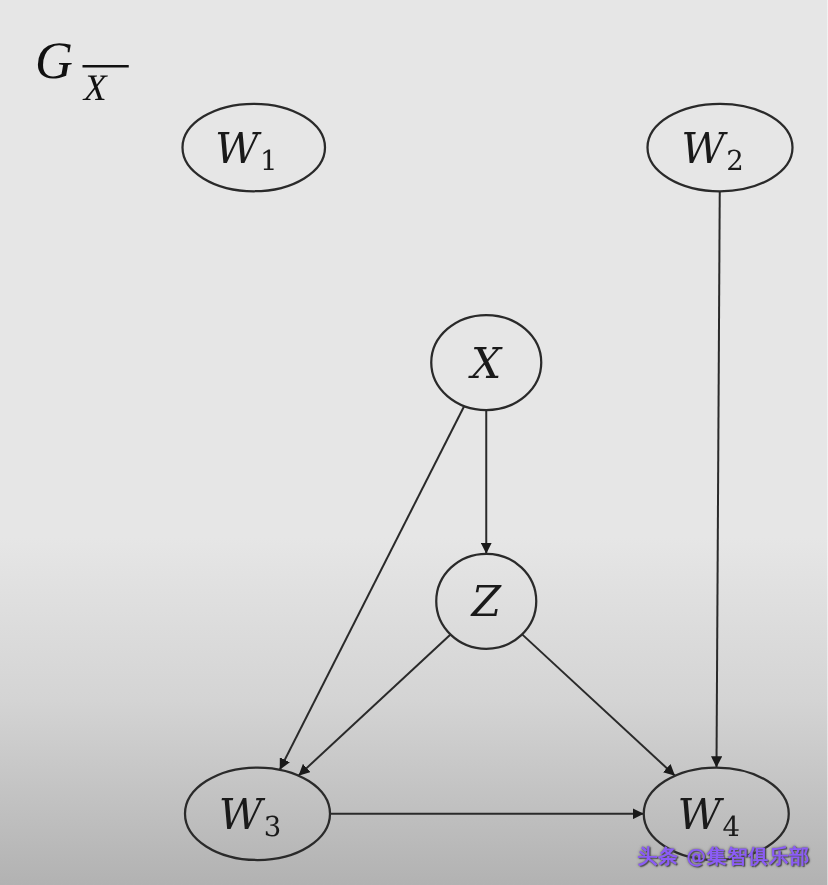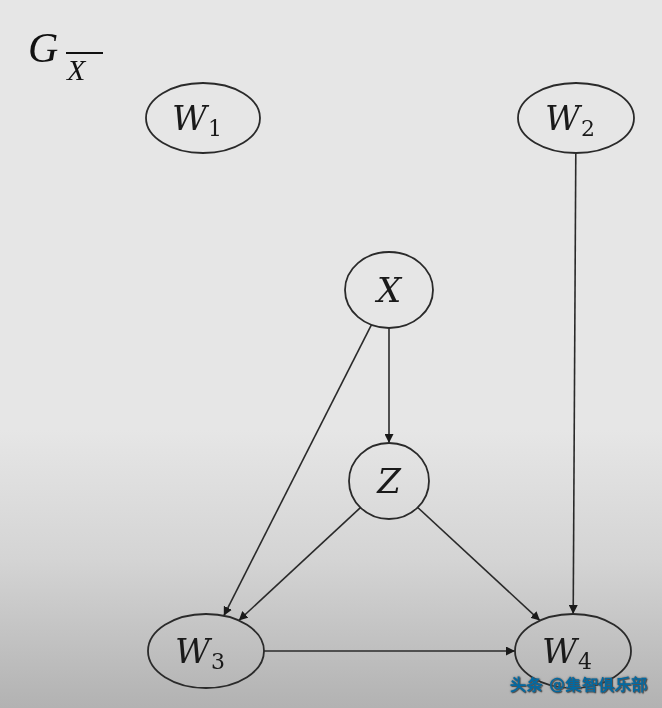--- a/index.html
+++ b/index.html
@@ -10,21 +10,21 @@
       position: relative;
     }
     #canvas { position: absolute; left: 0; top: 0; }
     .node-label { font-family: "DejaVu Serif", "Liberation Serif", serif; font-style: italic; font-size: 34px; fill: #1a1a1a; }
     .node-sub { font-family: "DejaVu Serif", "Liberation Serif", serif; font-style: normal; font-size: 22px; fill: #1a1a1a; }
     .graph-title { font-family: "Liberation Serif", "DejaVu Serif", serif; font-style: italic; font-size: 42px; fill: #111; }
     .graph-title-sub { font-family: "Liberation Serif", "DejaVu Serif", serif; font-style: italic; font-size: 30px; fill: #111; }
     .watermark {
       position: absolute; right: 14px; bottom: 12px;
       font-family: "DejaVu Sans", sans-serif; font-size: 16px; font-weight: bold;
-      color: #0369a1; text-shadow: 0 0 2px #555, 1px 1px 1px #444;
+      color: #8b5cf6; text-shadow: 0 0 2px #555, 1px 1px 1px #444;
       letter-spacing: 0.5px;
     }
   </style>
 </head>
 <body>
 
 <svg id="canvas" width="662" height="708" viewBox="0 0 662 708">
   <defs>
     <marker id="arrow" viewBox="0 0 10 10" refX="10" refY="5" markerWidth="9" markerHeight="9" orient="auto-start-reverse" markerUnits="userSpaceOnUse">
       <path d="M0,0 L10,5 L0,10 z" fill="#1a1a1a"></path>

